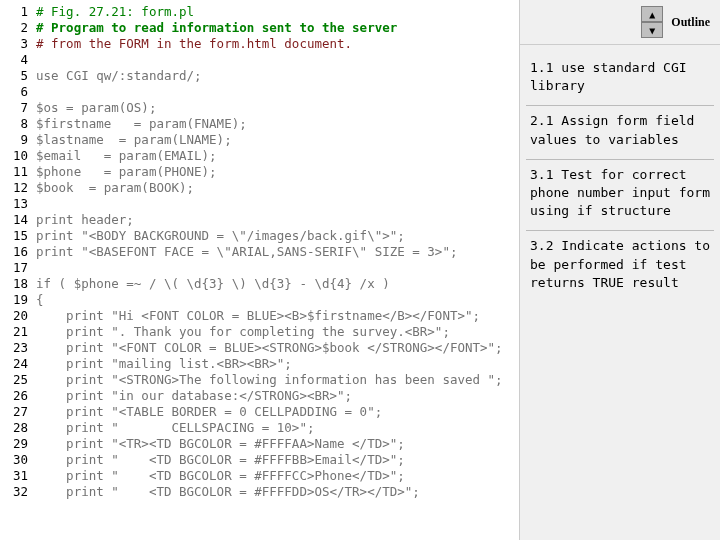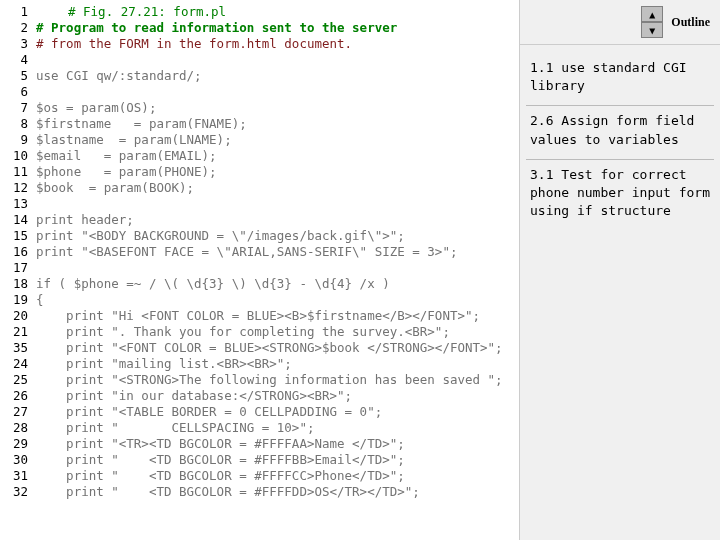--- a/index.html
+++ b/index.html
@@ -105,42 +105,42 @@
 
     .outline-item:last-child {
       border-bottom: none;
     }
   </style>
 </head>
 <body>
 
 <div id="code-panel">
   <div id="code-lines">
-      <div class="code-line"><span class="line-num">1</span><span class="code-text" style="color: rgb(0, 128, 0); margin-left: 32px;"># Fig. 27.21: form.pl</span></div>
+      <div class="code-line"><span class="line-num">1</span><span class="code-text" style="color: rgb(0, 128, 0);"># Fig. 27.21: form.pl</span></div>
       <div class="code-line"><span class="line-num">2</span><span class="code-text" style="color: rgb(0, 128, 0); font-weight: bold;"># Program to read information sent to the server</span></div>
       <div class="code-line"><span class="line-num">3</span><span class="code-text" style="color: #7f1d1d;"># from the FORM in the form.html document.</span></div>
       <div class="code-line"><span class="line-num">4</span><span class="code-text"></span></div>
       <div class="code-line"><span class="line-num">5</span><span class="code-text">use CGI qw/:standard/;</span></div>
       <div class="code-line"><span class="line-num">6</span><span class="code-text"></span></div>
       <div class="code-line"><span class="line-num">7</span><span class="code-text">$os = param(OS);</span></div>
       <div class="code-line"><span class="line-num">8</span><span class="code-text">$firstname   = param(FNAME);</span></div>
       <div class="code-line"><span class="line-num">9</span><span class="code-text">$lastname  = param(LNAME);</span></div>
       <div class="code-line"><span class="line-num">10</span><span class="code-text">$email   = param(EMAIL);</span></div>
       <div class="code-line"><span class="line-num">11</span><span class="code-text">$phone   = param(PHONE);</span></div>
       <div class="code-line"><span class="line-num">12</span><span class="code-text">$book  = param(BOOK);</span></div>
       <div class="code-line"><span class="line-num">13</span><span class="code-text"></span></div>
       <div class="code-line"><span class="line-num">14</span><span class="code-text">print header;</span></div>
       <div class="code-line"><span class="line-num">15</span><span class="code-text">print "&lt;BODY BACKGROUND = \"/images/back.gif\"&gt;";</span></div>
       <div class="code-line"><span class="line-num">16</span><span class="code-text">print "&lt;BASEFONT FACE = \"ARIAL,SANS-SERIF\" SIZE = 3&gt;";</span></div>
       <div class="code-line"><span class="line-num">17</span><span class="code-text"></span></div>
       <div class="code-line"><span class="line-num">18</span><span class="code-text">if ( $phone =~ / \( \d{3} \) \d{3} - \d{4} /x )</span></div>
       <div class="code-line"><span class="line-num">19</span><span class="code-text">{</span></div>
       <div class="code-line"><span class="line-num">20</span><span class="code-text">    print "Hi &lt;FONT COLOR = BLUE&gt;&lt;B&gt;$firstname&lt;/B&gt;&lt;/FONT&gt;";</span></div>
       <div class="code-line"><span class="line-num">21</span><span class="code-text">    print ". Thank you for completing the survey.&lt;BR&gt;";</span></div>
-      <div class="code-line"><span class="line-num">35</span><span class="code-text">    print "&lt;FONT COLOR = BLUE&gt;&lt;STRONG&gt;$book &lt;/STRONG&gt;&lt;/FONT&gt;";</span></div>
+      <div class="code-line"><span class="line-num">23</span><span class="code-text">    print "&lt;FONT COLOR = BLUE&gt;&lt;STRONG&gt;$book &lt;/STRONG&gt;&lt;/FONT&gt;";</span></div>
       <div class="code-line"><span class="line-num">24</span><span class="code-text">    print "mailing list.&lt;BR&gt;&lt;BR&gt;";</span></div>
       <div class="code-line"><span class="line-num">25</span><span class="code-text">    print "&lt;STRONG&gt;The following information has been saved ";</span></div>
       <div class="code-line"><span class="line-num">26</span><span class="code-text">    print "in our database:&lt;/STRONG&gt;&lt;BR&gt;";</span></div>
       <div class="code-line"><span class="line-num">27</span><span class="code-text">    print "&lt;TABLE BORDER = 0 CELLPADDING = 0";</span></div>
       <div class="code-line"><span class="line-num">28</span><span class="code-text">    print "       CELLSPACING = 10&gt;";</span></div>
       <div class="code-line"><span class="line-num">29</span><span class="code-text">    print "&lt;TR&gt;&lt;TD BGCOLOR = #FFFFAA&gt;Name &lt;/TD&gt;";</span></div>
       <div class="code-line"><span class="line-num">30</span><span class="code-text">    print "    &lt;TD BGCOLOR = #FFFFBB&gt;Email&lt;/TD&gt;";</span></div>
       <div class="code-line"><span class="line-num">31</span><span class="code-text">    print "    &lt;TD BGCOLOR = #FFFFCC&gt;Phone&lt;/TD&gt;";</span></div>
       <div class="code-line"><span class="line-num">32</span><span class="code-text">    print "    &lt;TD BGCOLOR = #FFFFDD&gt;OS&lt;/TR&gt;&lt;/TD&gt;";</span></div>
     </div>
@@ -149,16 +149,17 @@
 <div id="outline-panel">
   <div id="outline-header">
     <div class="nav-arrows">
       <div class="arrow-btn">▲</div>
       <div class="arrow-btn">▼</div>
     </div>
     <span class="outline-title">Outline</span>
   </div>
   <div class="outline-items">
       <div class="outline-item">1.1 use standard CGI library</div>
-      <div class="outline-item">2.6 Assign form field values to variables</div>
+      <div class="outline-item">2.1 Assign form field values to variables</div>
       <div class="outline-item">3.1 Test for correct phone number input form using if structure</div>
+      <div class="outline-item">3.2 Indicate actions to be performed if test returns TRUE result</div>
     </div>
 </div>
 
 </body></html>

